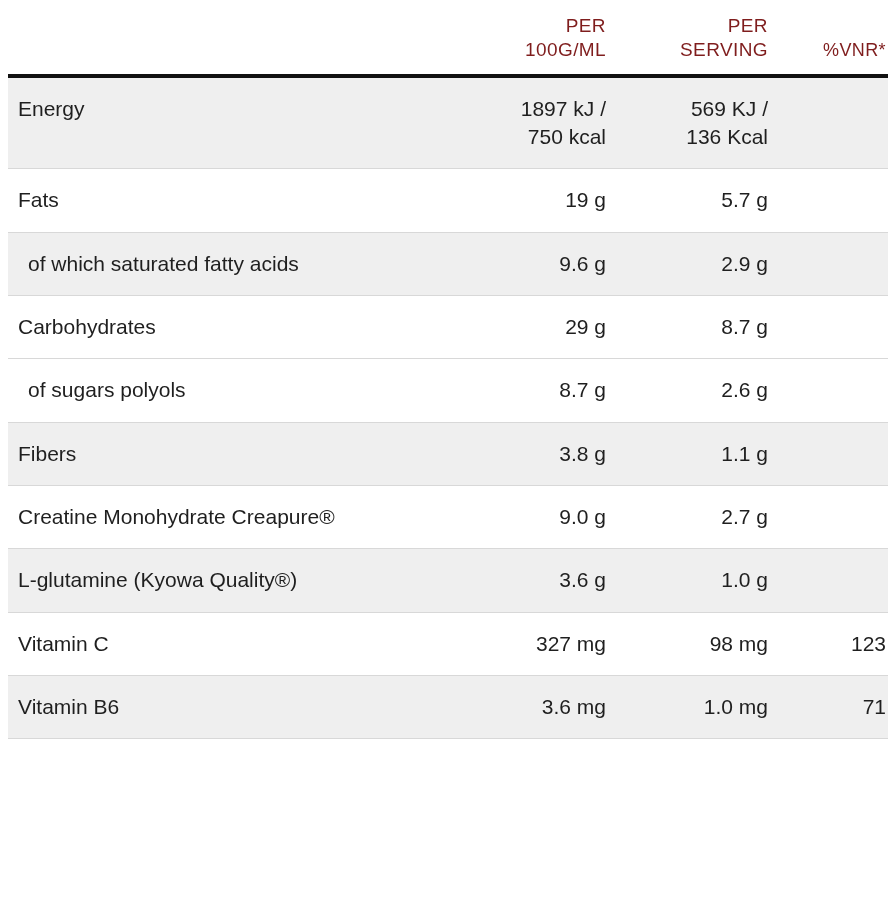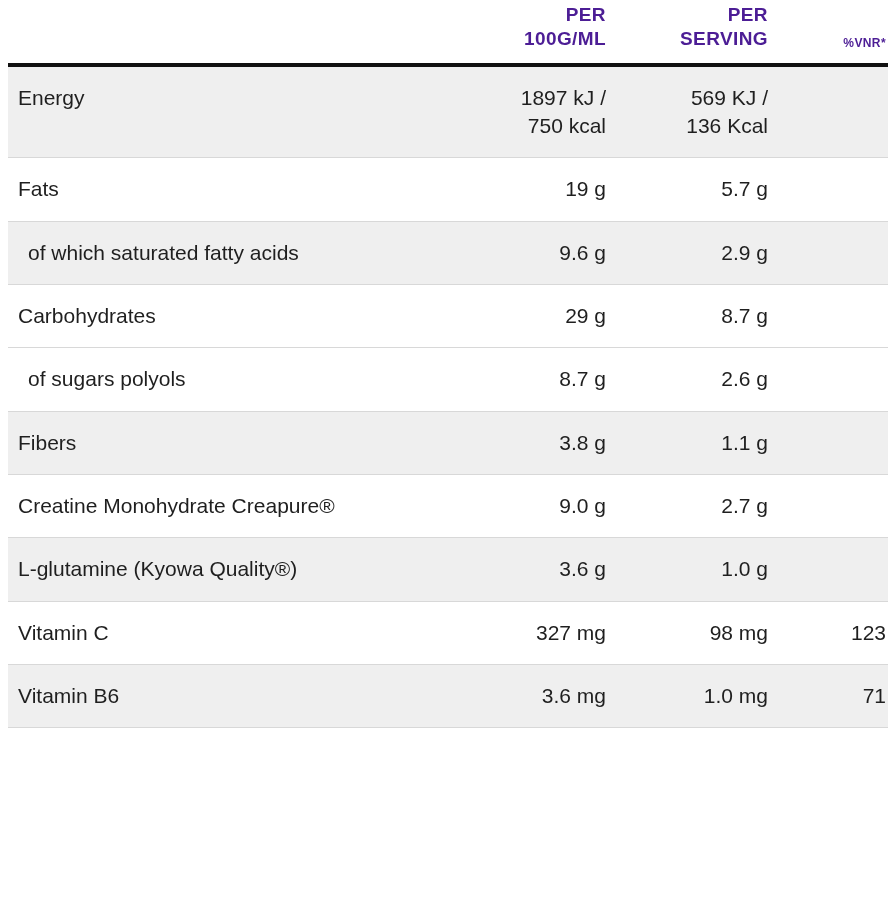--- a/index.html
+++ b/index.html
@@ -23,33 +23,33 @@
     width: 880px;
     border-collapse: collapse;
     table-layout: fixed;
   }
   table.nutrition col.c-name   { width: 446px; }
   table.nutrition col.c-per100 { width: 164px; }
   table.nutrition col.c-serv   { width: 160px; }
   table.nutrition col.c-vnr    { width: 110px; }
 
   thead th {
-    font-weight: 700;
+    font-weight: 400;
     font-size: 19px;
-    color: #4c1d95;
+    color: #7f1d1d;
     letter-spacing: 0.4px;
     text-align: right;
     vertical-align: bottom;
-    padding: 3px 0 12px 0;
+    padding: 14px 0 12px 0;
     line-height: 1.25;
   }
   thead th.head-name { text-align: left; }
   thead th.head-per100 { padding-right: 12px; }
   thead th.head-serving { padding-right: 10px; }
-  thead th.head-vnr { padding-right: 2px; font-size: 12px; }
+  thead th.head-vnr { padding-right: 2px; font-size: 18px; }
 
   thead tr.header-row th {
     border-bottom: 4px solid #111111;
   }
 
   tbody td {
     font-size: 21px;
     font-weight: 400;
     color: #1f1f1f;
     padding: 17px 0 17px 0;

